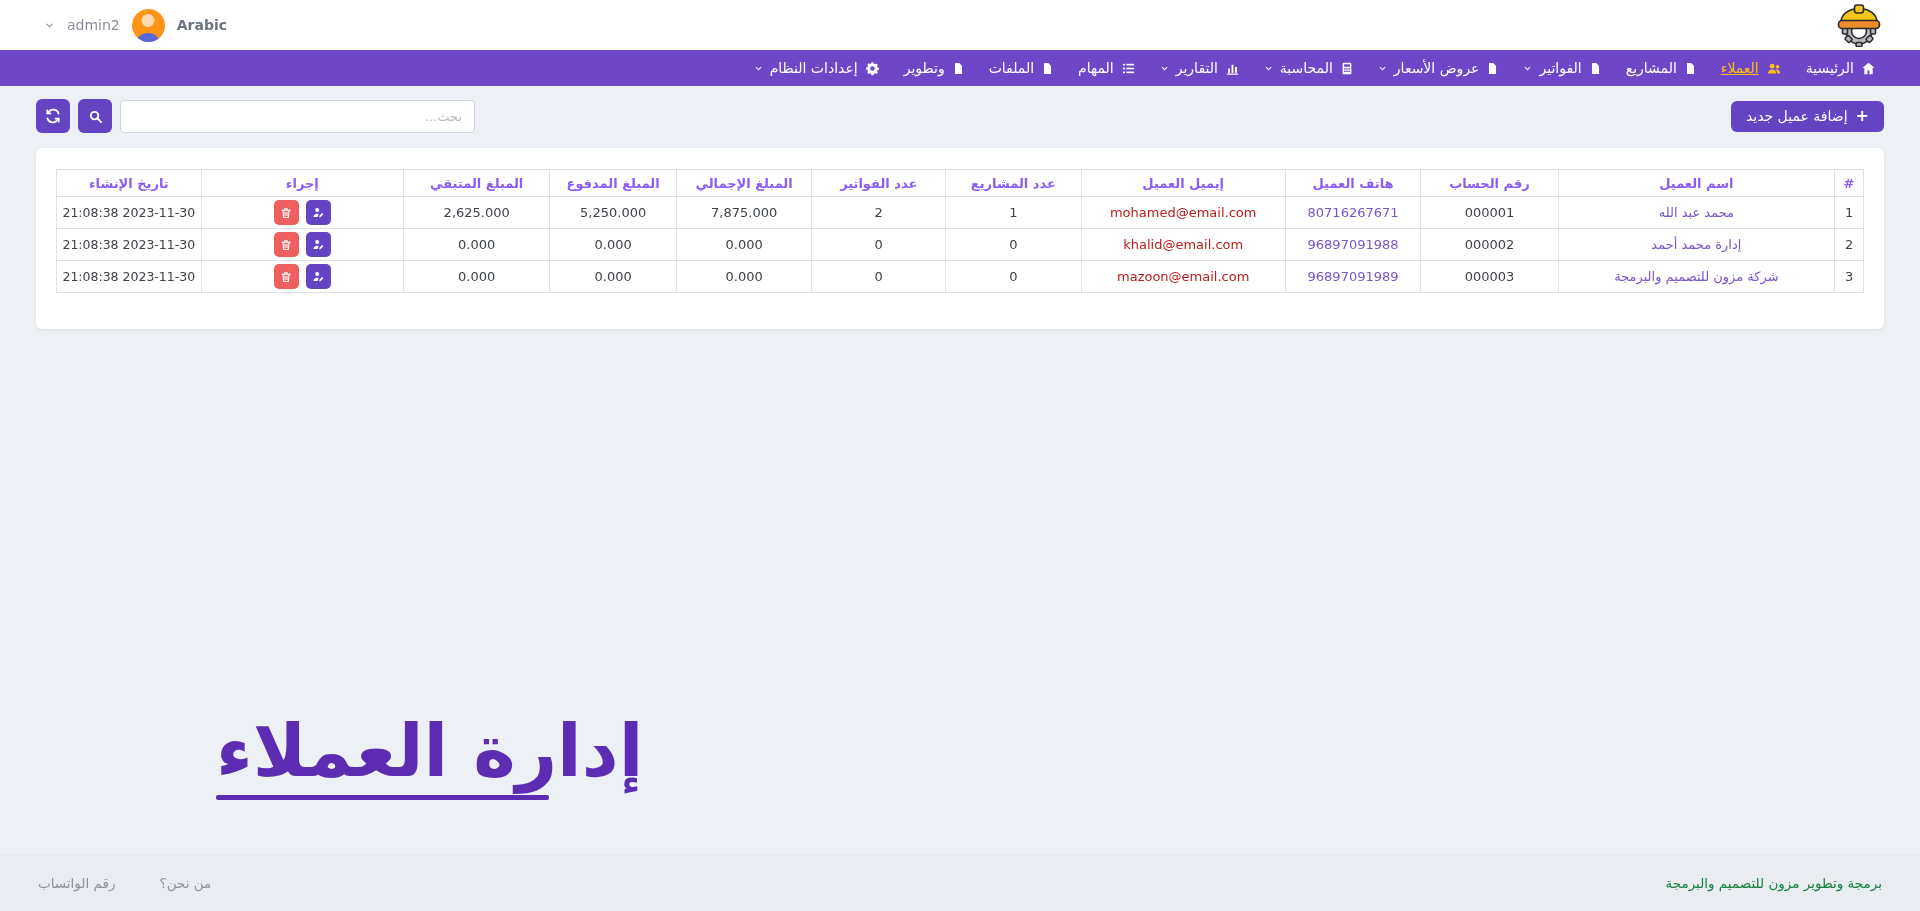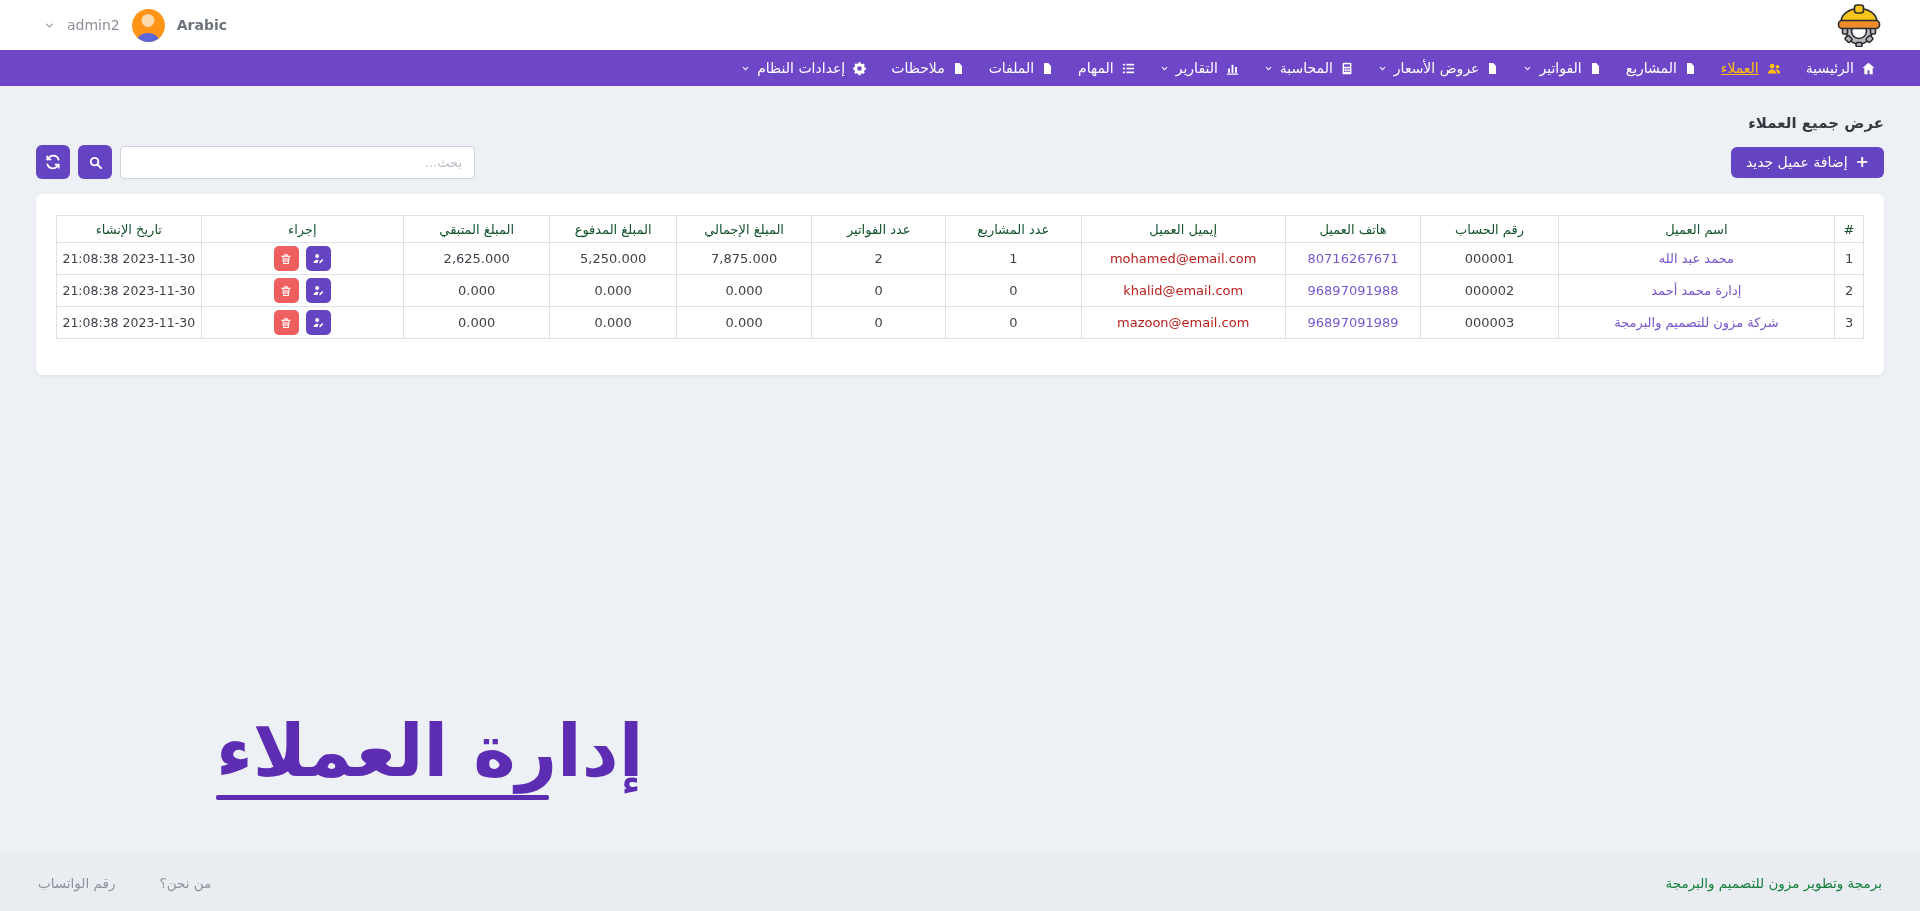--- a/index.html
+++ b/index.html
@@ -83,21 +83,21 @@
   .card {
     margin-top:15px; background:#fff; border-radius:6px;
     box-shadow:0 1px 3px rgba(0,0,0,.07);
     padding:21px 20px 36px 20px;
   }
   table { width:100%; border-collapse:collapse; table-layout:fixed; }
   th, td {
     border:1px solid #dee2e6; text-align:center; vertical-align:middle;
     font-size:13px; overflow:hidden; white-space:nowrap;
   }
-  th { height:27px; font-weight:normal; color:#14532d; }
+  th { height:27px; font-weight:bold; color:#8b5cf6; }
   td { height:32px; color:#3d4248; }
   .cell-link { color:#7a55cd; cursor:pointer; }
   .cell-email { color:#b91c1c; }
   .cell-date { direction:ltr; font-size:12.5px; }
   .action-cell { }
   .action-wrap { display:flex; align-items:center; justify-content:center; gap:7px; }
   .mini-btn {
     width:25px; height:25px; border:none; border-radius:5px;
     display:flex; align-items:center; justify-content:center;
     color:#fff; cursor:pointer;
@@ -288,41 +288,40 @@
     </span>
     <span>الملفات</span>
   </a>
 
   <a class="nav-item">
     <span class="icon">
       <svg width="13" height="15" viewBox="0 0 24 24" fill="currentColor">
           <path d="M5.5 2h8l5 5.5V22h-13z"></path>
         </svg>
     </span>
-    <span>ملاحظات</span>
+    <span>وتطوير</span>
   </a>
 
   <a class="nav-item">
     <span class="icon">
       <svg width="15" height="15" viewBox="0 0 24 24" fill="currentColor">
           <path fill-rule="evenodd" d="M10.3 2h3.4l.6 2.4c.6.2 1.2.4 1.7.7l2.1-1.3 2.4 2.4-1.3 2.1c.3.5.5 1.1.7 1.7l2.4.6v3.4l-2.4.6c-.2.6-.4 1.2-.7 1.7l1.3 2.1-2.4 2.4-2.1-1.3c-.5.3-1.1.5-1.7.7l-.6 2.4h-3.4l-.6-2.4c-.6-.2-1.2-.4-1.7-.7l-2.1 1.3-2.4-2.4 1.3-2.1c-.3-.5-.5-1.1-.7-1.7L2 13.7v-3.4l2.4-.6c.2-.6.4-1.2.7-1.7L3.8 5.9l2.4-2.4 2.1 1.3c.5-.3 1.1-.5 1.7-.7zM12 8.3a3.7 3.7 0 1 0 0 7.4 3.7 3.7 0 0 0 0-7.4z"></path>
         </svg>
     </span>
     <span>إعدادات النظام</span>
     <span class="icon caret">
       <svg width="9" height="9" viewBox="0 0 24 24" fill="none" stroke="currentColor" stroke-width="3.2" stroke-linecap="round">
           <path d="M6 9l6 6 6-6"></path>
         </svg>
     </span>
   </a>
 </nav>
 
 <main class="content">
 
-  <h1 class="page-title">عرض جميع العملاء</h1>
 
   <div class="controls">
     <button class="btn-add">
       <span class="plus">+</span>
       <span>إضافة عميل جديد</span>
     </button>
 
     <div class="search-group">
       <input class="search-input" type="text" placeholder="بحث..." style="">
       <button class="sq-btn">

